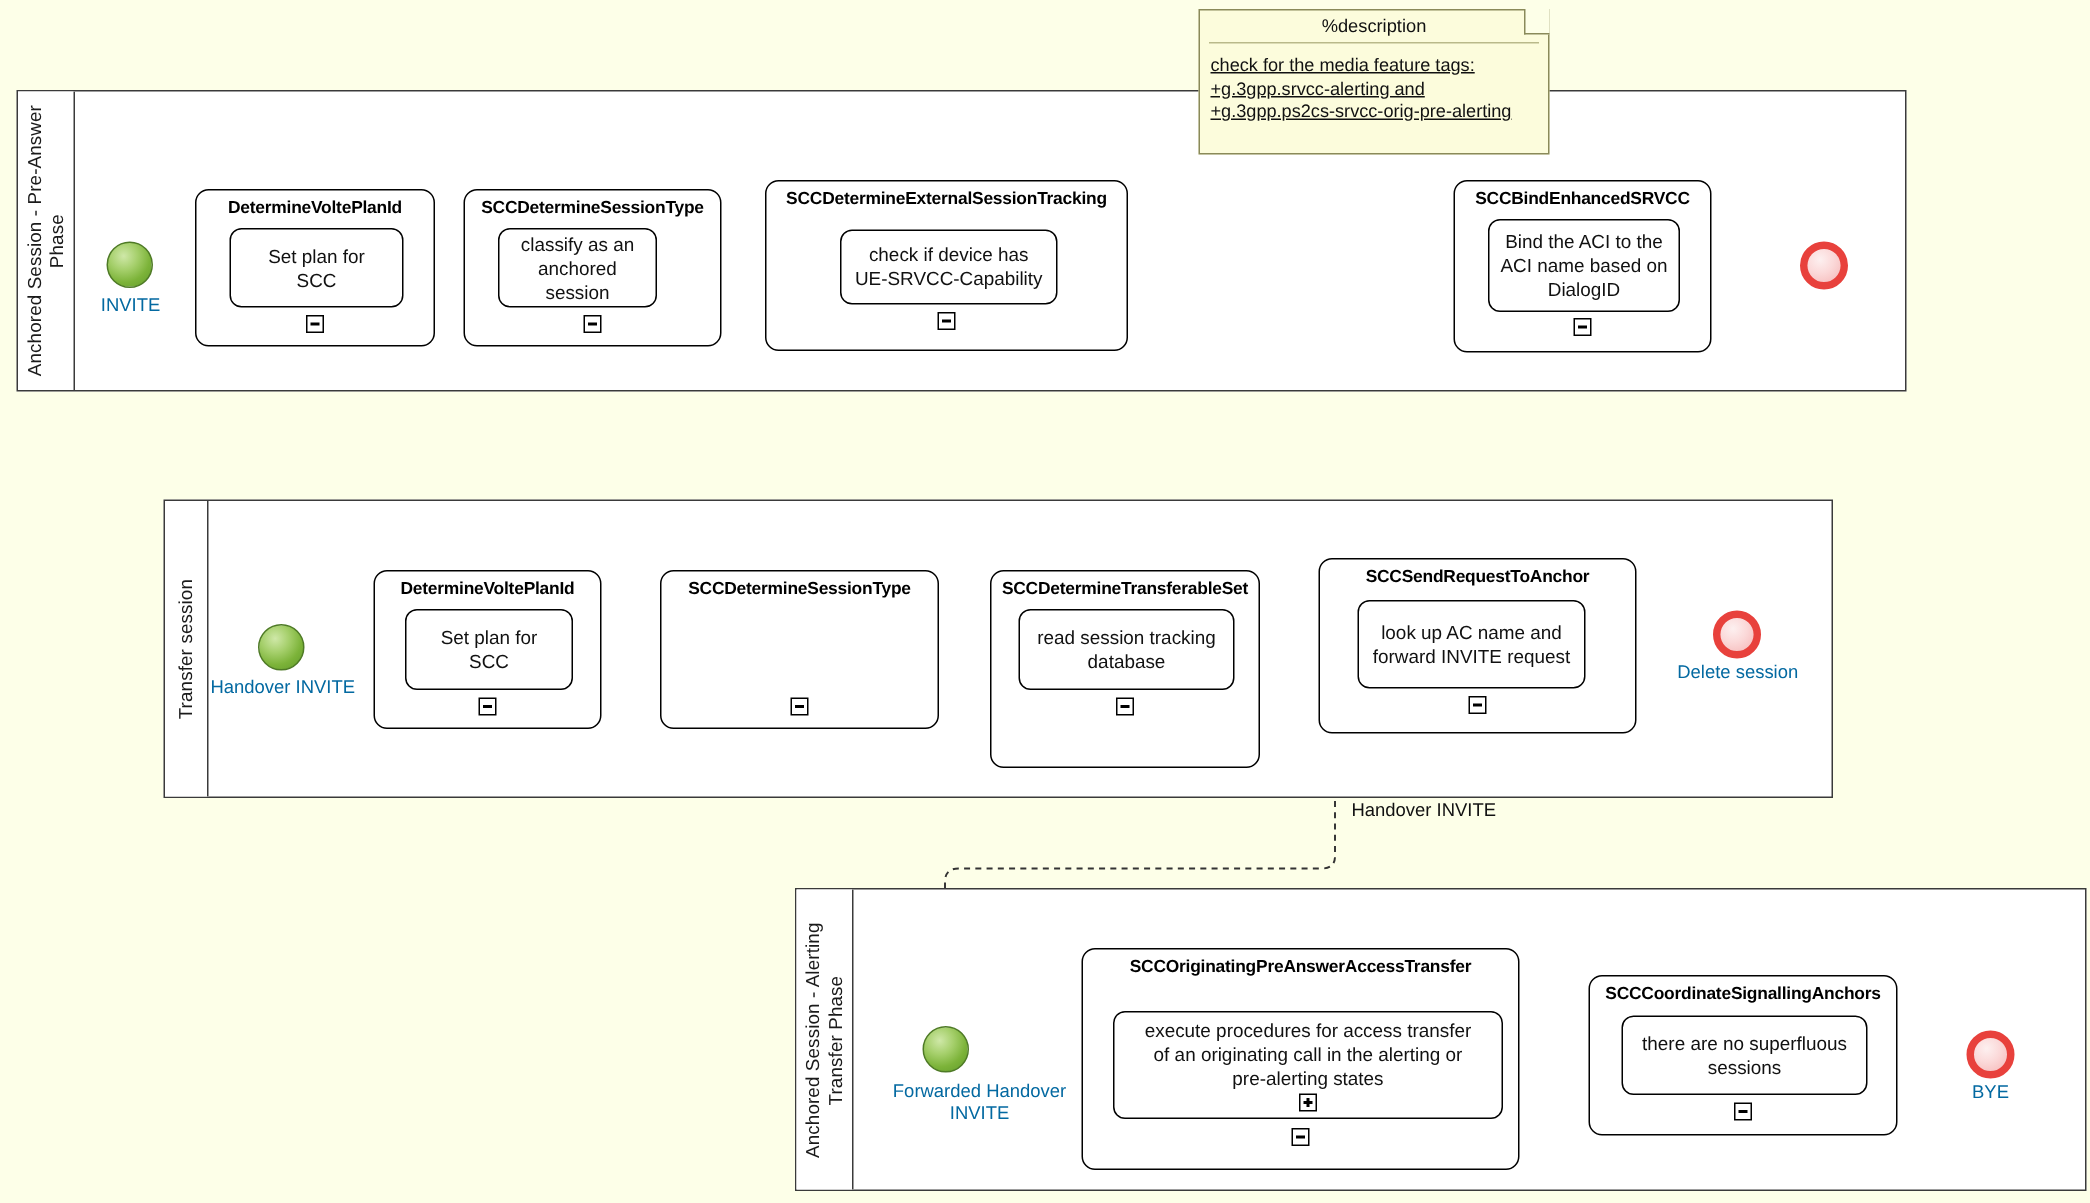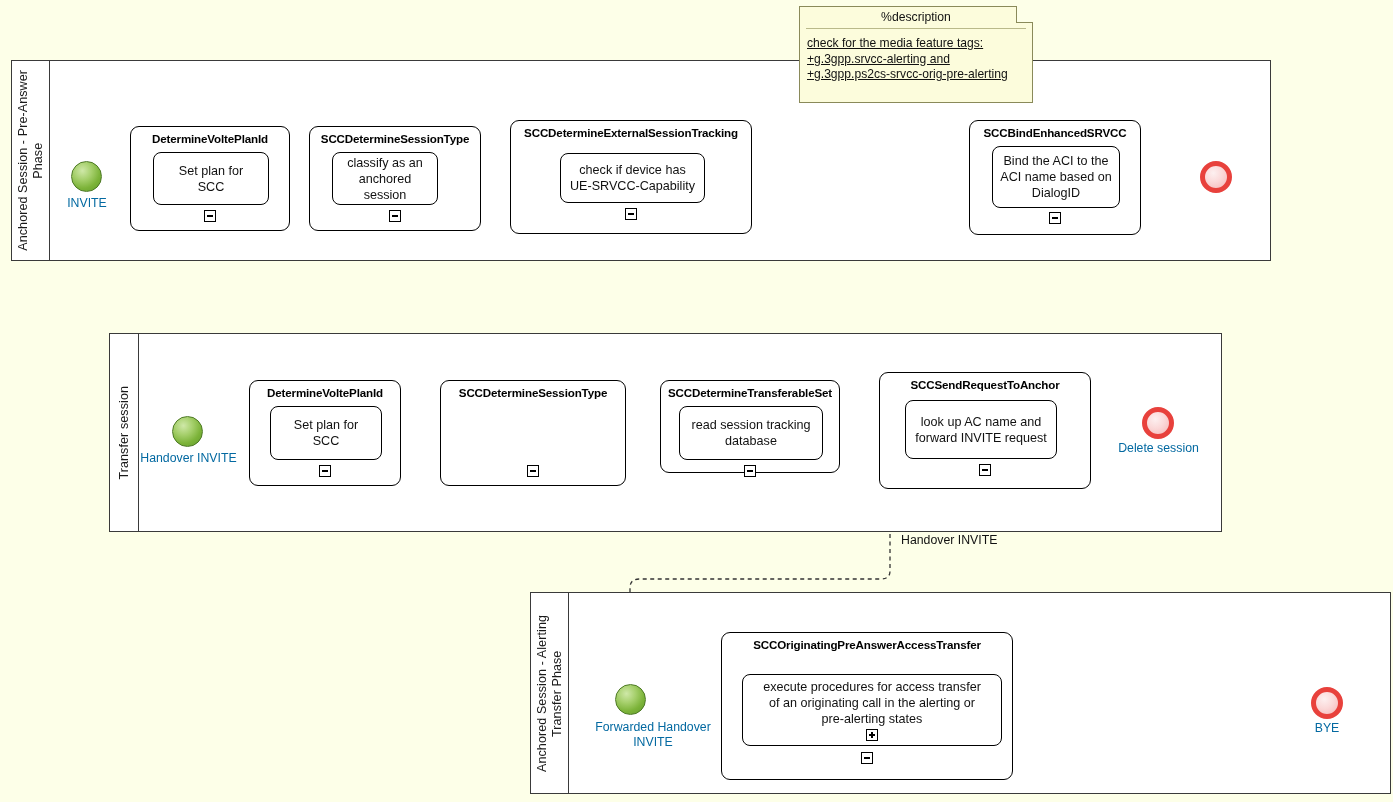--- a/index.html
+++ b/index.html
@@ -322,21 +322,21 @@
     </div>
   </div>
 
   <div class="task" style="left:440px; top:380px; width:186px; height:106px;">
     <div class="task-title">SCCDetermineSessionType</div>
     <div class="marker-wrap" style="top:84px;">
       <span class="marker"></span>
     </div>
   </div>
 
-  <div class="task" style="left:660px; top:380px; width:180px; height:93px;">
+  <div class="task" style="left:660px; top:380px; width:180px; height:132px;">
     <div class="task-title">SCCDetermineTransferableSet</div>
     <div class="task-inner" style="left:18px; top:25px; width:144px; height:54px;">
       <span class="body-txt">read session tracking
 database</span>
     </div>
     <div class="marker-wrap" style="top:84px;">
       <span class="marker"></span>
     </div>
   </div>
 
@@ -373,17 +373,27 @@
       <span class="body-txt">execute procedures for access transfer
 of an originating call in the alerting or
 pre-alerting states</span>
       <span class="marker plus" style="position:relative; margin-top:2px;"></span>
     </div>
     <div class="marker-wrap" style="top:119px;">
       <span class="marker"></span>
     </div>
   </div>
 
+  <div class="task" style="left:1059px; top:650px; width:206px; height:107px;">
+    <div class="task-title">SCCCoordinateSignallingAnchors</div>
+    <div class="task-inner" style="left:21px; top:26px; width:164px; height:53px;">
+      <span class="body-txt">there are no superfluous
+sessions</span>
+    </div>
+    <div class="marker-wrap" style="top:84px;">
+      <span class="marker"></span>
+    </div>
+  </div>
 
   <div class="event end" style="left:1311px; top:687px;"></div>
   <div class="event-label" style="left:1287px; top:721px; width:80px;">BYE</div>
 
 </div>
 
 </body></html>

